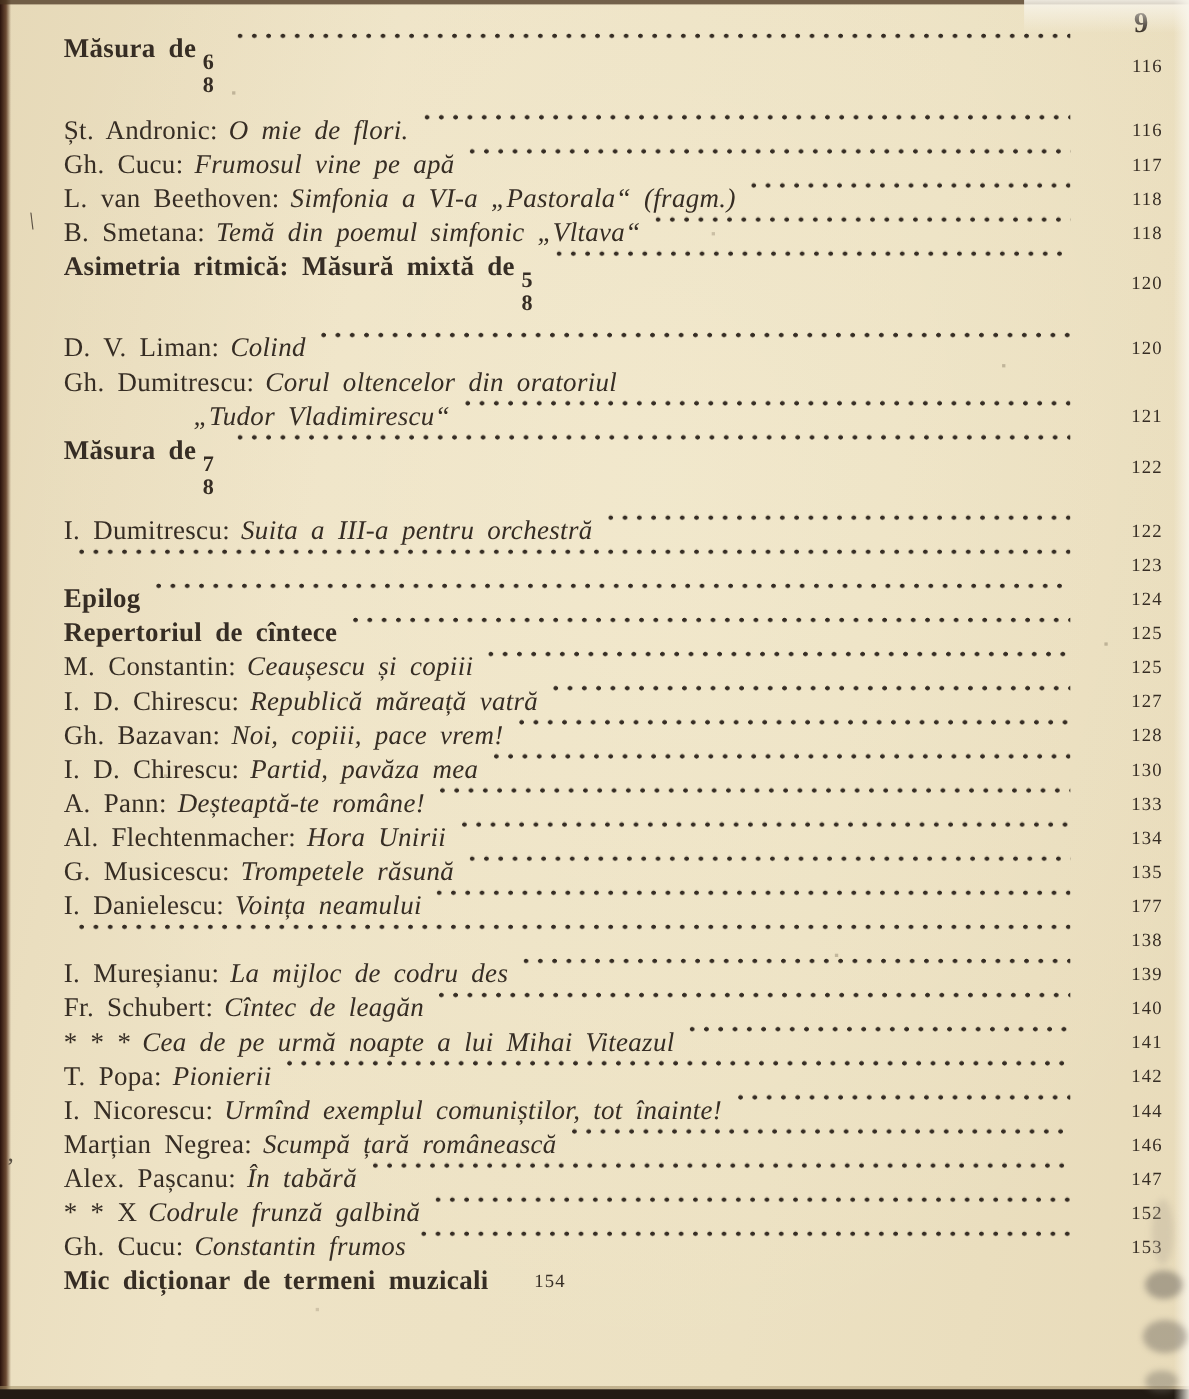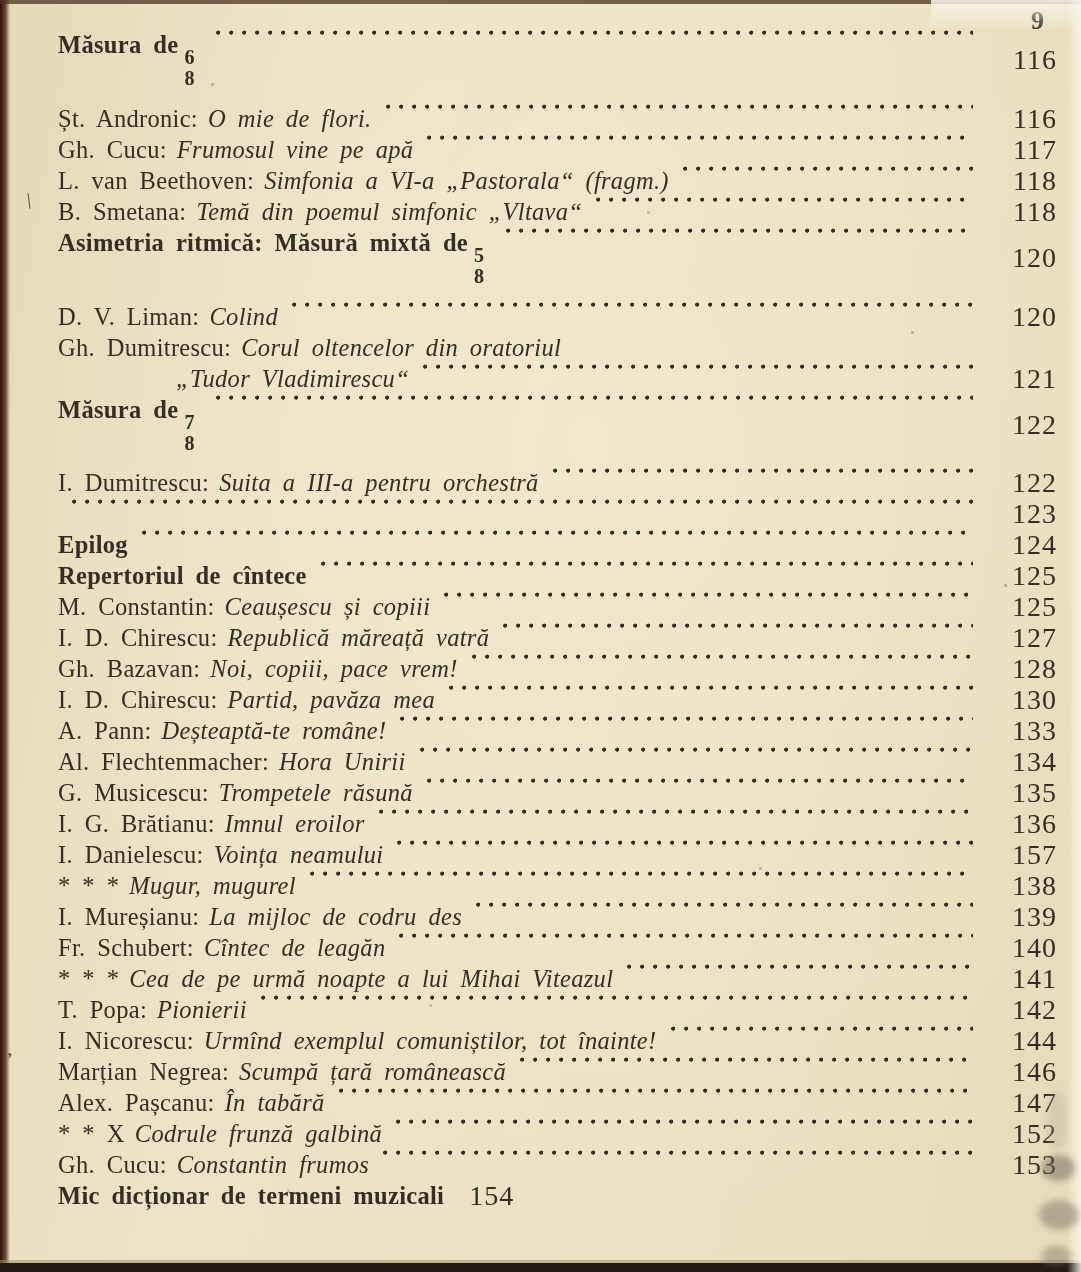--- a/index.html
+++ b/index.html
@@ -105,21 +105,21 @@
     background-image: radial-gradient(circle at 2.2px 2.6px, #362d24 1.8px, rgba(0,0,0,0) 2.3px);
     background-size: 13px 5px;
     background-repeat: repeat-x;
     background-position: left bottom;
   }
   .row.has-frac .dots { margin-left: 22px; }
   .pagenum {
     flex: 0 0 auto;
     width: 70px;
     text-align: right;
-    font-size: 28px;
+    font-size: 17px;
     letter-spacing: 1px;
   }
   .nofill { flex: 1 1 auto; }
 </style>
 </head>
 <body>
 
 <div class="scan">
   <div class="folio">9</div>
 
@@ -230,31 +230,25 @@
         <span class="label"><span class="author">Al. Flechtenmacher:</span><span class="title">Hora Unirii</span></span>
         <span class="dots"></span>
         <span class="pagenum">134</span>
       </div>
       <div class="row type-entry">
         <span class="label"><span class="author">G. Musicescu:</span><span class="title">Trompetele răsună</span></span>
         <span class="dots"></span>
         <span class="pagenum">135</span>
       </div>
       <div class="row type-entry">
-        <span class="label"><span class="author">I. G. Brătianu:</span><span class="title">Imnul eroilor</span></span>
-        <span class="dots"></span>
-        <span class="pagenum">136</span>
-      </div>
-      <div class="row type-entry">
         <span class="label"><span class="author">I. Danielescu:</span><span class="title">Voința neamului</span></span>
         <span class="dots"></span>
-        <span class="pagenum">157</span>
-      </div>
-      <div class="row type-entry">
-        <span class="label"><span class="author">* * *</span><span class="title">Mugur, mugurel</span></span>
+        <span class="pagenum">177</span>
+      </div>
+      <div class="row type-entry">
         <span class="dots"></span>
         <span class="pagenum">138</span>
       </div>
       <div class="row type-entry">
         <span class="label"><span class="author">I. Mureșianu:</span><span class="title">La mijloc de codru des</span></span>
         <span class="dots"></span>
         <span class="pagenum">139</span>
       </div>
       <div class="row type-entry">
         <span class="label"><span class="author">Fr. Schubert:</span><span class="title">Cîntec de leagăn</span></span>

